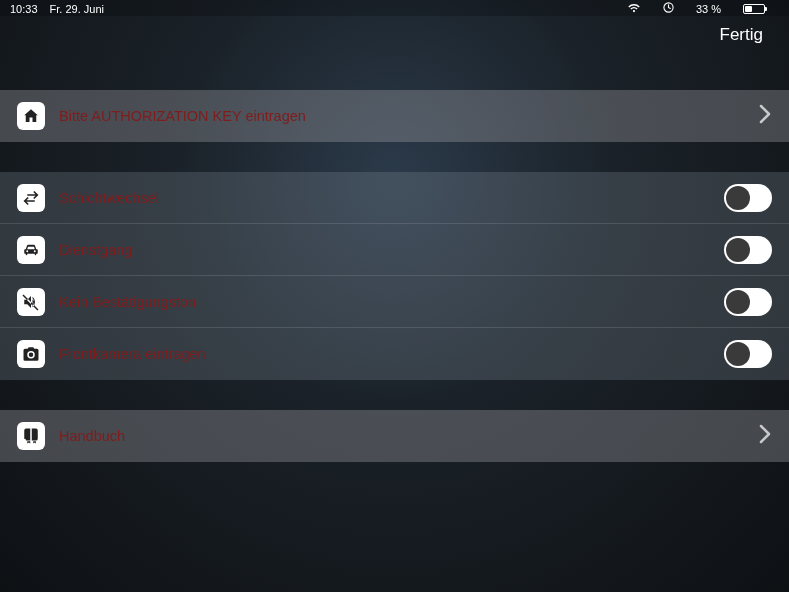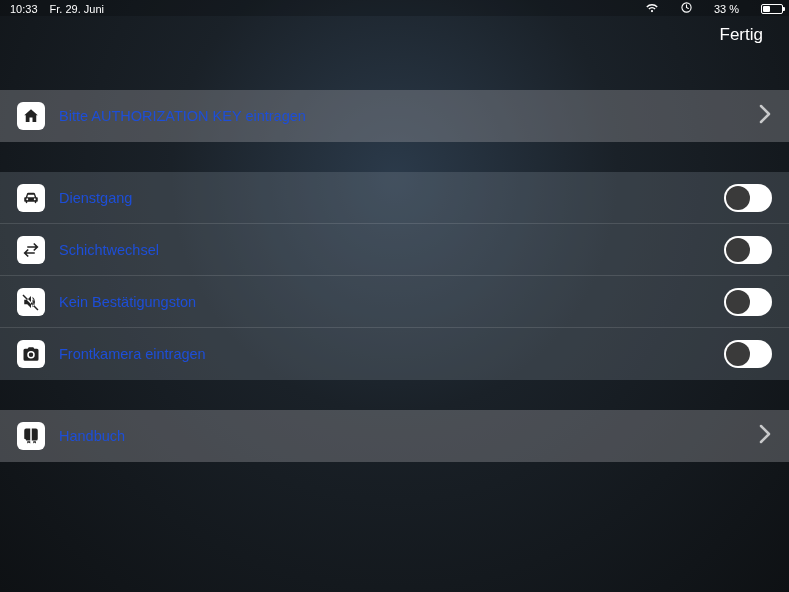--- a/index.html
+++ b/index.html
@@ -7,21 +7,21 @@
   body {
     font-family: -apple-system, "Helvetica Neue", Arial, sans-serif;
     background: radial-gradient(ellipse at 50% 30%, #2b3a4a 0%, #1a2128 40%, #0e1114 100%);
     color: #fff;
     position: relative;
   }
   
   .statusbar {
     position: absolute; top: 0; left: 0; right: 0;
     height: 16px;
-    padding: 1px 6px 0 10px;
+    padding: 1px 24px 0 10px;
     display: flex; align-items: center; justify-content: space-between;
     font-size: 11px; font-weight: 500;
     background: rgba(0,0,0,0.2);
   }
   .statusbar .left { display: flex; gap: 12px; }
   .statusbar .right { display: flex; align-items: center; gap: 22px; }
   .batt-outline {
     width: 22px; height: 10px; border: 1px solid #fff; border-radius: 2px;
     position: relative; display: inline-block;
   }
@@ -53,21 +53,21 @@
     background: rgba(130,140,150,0.28);
   }
   .row.emph { background: rgba(160,160,165,0.36); }
   .row:last-child { border-bottom: none; }
   .icon-box {
     width: 28px; height: 28px; border-radius: 6px; background: #fff;
     display: flex; align-items: center; justify-content: center;
     margin-right: 14px; flex-shrink: 0;
   }
   .icon-box svg { display: block; }
-  .row-label { font-size: 14.5px; font-weight: 400; color: #1d4ed8; flex: 1; }
+  .row-label { font-size: 14.5px; font-weight: 400; color: #7f1d1d; flex: 1; }
   .chevron { color: rgba(255,255,255,0.7); }
 
   
   .toggle {
     width: 48px; height: 28px; border-radius: 14px;
     background: #fff; position: relative; cursor: pointer; flex-shrink: 0;
   }
   .toggle .knob {
     position: absolute; top: 2px; width: 24px; height: 24px; border-radius: 50%;
     background: #3a3a3a;
@@ -121,36 +121,36 @@
           </svg>
       </span>
     </div>
   </div>
 
   <div class="section">
 
     <div class="row">
       <span class="icon-box">
         <svg width="18" height="18" viewBox="0 0 24 24">
-            <path d="M5 11l1.5-4.5A2 2 0 018.4 5h7.2a2 2 0 011.9 1.5L19 11h1a1 1 0 011 1v4a1 1 0 01-1 1h-1v1a1 1 0 01-2 0v-1H7v1a1 1 0 01-2 0v-1H4a1 1 0 01-1-1v-4a1 1 0 011-1h1zm2 4a1.3 1.3 0 100-2.6A1.3 1.3 0 007 15zm10 0a1.3 1.3 0 100-2.6 1.3 1.3 0 000 2.6zM7 11h10l-1-3.5H8L7 11z" fill="#222"></path>
+            <path d="M7 7h11l-3-3 1.4-1.4L22 8l-5.6 5.4L15 12l3-3H7V7zm10 10H6l3 3-1.4 1.4L2 16l5.6-5.4L9 12l-3 3h11v2z" fill="#222"></path>
           </svg>
       </span>
-      <span class="row-label">Dienstgang</span>
+      <span class="row-label">Schichtwechsel</span>
       <div class="toggle off">
           <div class="knob"></div>
         </div>
     </div>
 
     <div class="row">
       <span class="icon-box">
         <svg width="18" height="18" viewBox="0 0 24 24">
-            <path d="M7 7h11l-3-3 1.4-1.4L22 8l-5.6 5.4L15 12l3-3H7V7zm10 10H6l3 3-1.4 1.4L2 16l5.6-5.4L9 12l-3 3h11v2z" fill="#222"></path>
+            <path d="M5 11l1.5-4.5A2 2 0 018.4 5h7.2a2 2 0 011.9 1.5L19 11h1a1 1 0 011 1v4a1 1 0 01-1 1h-1v1a1 1 0 01-2 0v-1H7v1a1 1 0 01-2 0v-1H4a1 1 0 01-1-1v-4a1 1 0 011-1h1zm2 4a1.3 1.3 0 100-2.6A1.3 1.3 0 007 15zm10 0a1.3 1.3 0 100-2.6 1.3 1.3 0 000 2.6zM7 11h10l-1-3.5H8L7 11z" fill="#222"></path>
           </svg>
       </span>
-      <span class="row-label">Schichtwechsel</span>
+      <span class="row-label">Dienstgang</span>
       <div class="toggle off">
           <div class="knob"></div>
         </div>
     </div>
 
     <div class="row">
       <span class="icon-box">
         <svg width="18" height="18" viewBox="0 0 24 24">
             <path d="M3 9v6h4l5 5V4L7 9H3zm13 3a4 4 0 00-2-3.5v7A4 4 0 0016 12zm-2-7v2a7 7 0 010 10v2a9 9 0 000-14zM2 2l20 20-1.4 1.4L.6 3.4 2 2z" fill="#222"></path>
           </svg>

